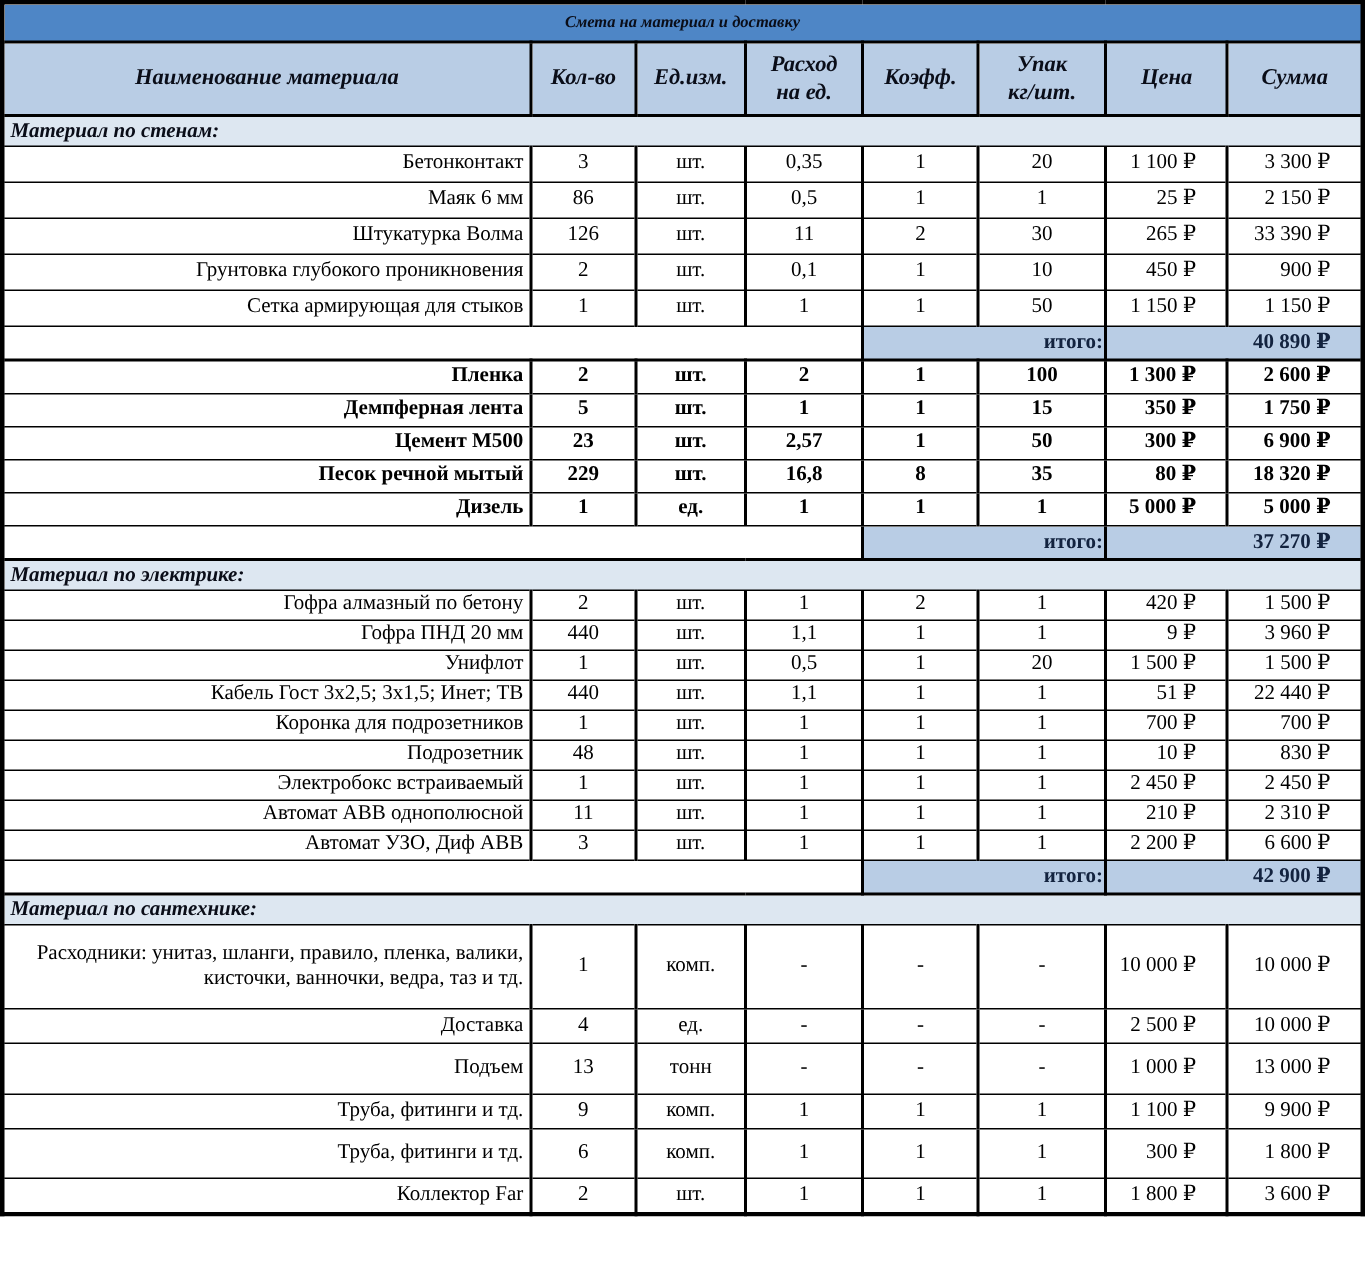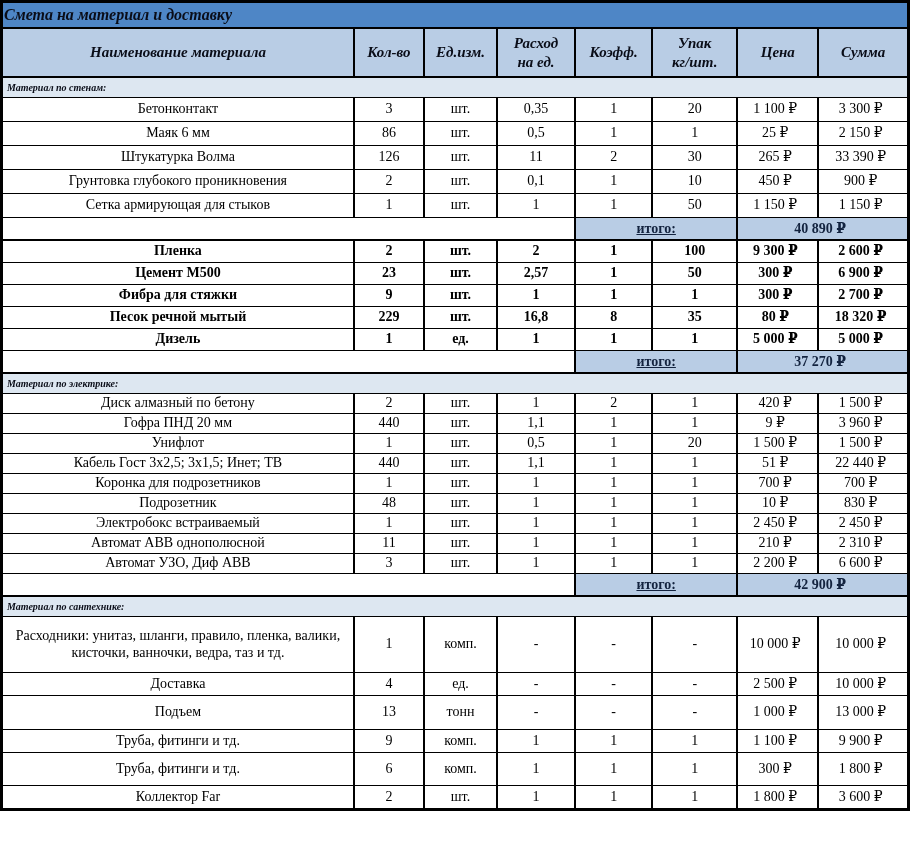--- a/index.html
+++ b/index.html
@@ -16,67 +16,66 @@
   }
   td {
     border: 1px solid var(--grid);
     border-left-width: 2px;
     border-right-width: 2px;
     overflow: hidden;
     vertical-align: middle;
   }
   .title-row td {
     background: var(--title_bar);
-    text-align: left;
+    text-align: center;
     font-weight: bold;
     font-style: italic;
-    font-size: 16px;
+    font-size: 11px;
     color: #0a0d18;
     height: 22px;
     border-bottom: 2px solid var(--grid);
   }
   .header-row td {
     background: var(--header_bg);
     height: 45px;
     text-align: center;
     font-weight: bold;
     font-style: italic;
     font-size: 15px;
     color: #0a0d18;
     white-space: pre-line;
     line-height: 1.25;
     border-bottom: 2px solid var(--grid);
   }
   .section-row td {
     background: var(--section_bg);
     font-weight: bold;
     font-style: italic;
-    font-size: 10px;
+    font-size: 14px;
     color: #0a0d18;
     padding: 0 4px;
     height: 19px;
     border-top: 2px solid var(--grid);
   }
   .data-row td { font-size: 14px; color: var(--text); height: 20px; line-height: 1.15; }
   .sec0 td { height: 21px; }
   .sec1 td { height: 19px; font-weight: bold; }
   .sec2 td { height: 17px; }
   .sec3 td { height: 20px; }
-  td.l { text-align: center; padding: 1px 4px; }
+  td.l { text-align: right; padding: 1px 4px; }
   td.c { text-align: center; }
-  td.r { text-align: center; padding-right: 6px; }
+  td.r { text-align: right; padding-right: 20px; }
   .total-row td { height: 19px; border-bottom: 2px solid var(--grid); }
   .total-spacer { background: #ffffff; }
   .total-label {
     background: var(--total_bg);
     font-weight: bold;
-    text-align: center;
+    text-align: right;
     font-size: 14px;
     color: var(--dark_navy);
-    text-decoration: underline;
   }
   .total-value {
     background: var(--total_bg);
     font-weight: bold;
     font-size: 14px;
     color: var(--dark_navy);
   }
 </style>
 </head>
 <body>
@@ -167,42 +166,42 @@
           <td colspan="2" class="total-label">итого:</td>
           <td colspan="2" class="total-value r">40 890 ₽</td>
         </tr>
         <tr class="data-row sec1">
           <td class="l">Пленка</td>
           <td class="c">2</td>
           <td class="c">шт.</td>
           <td class="c">2</td>
           <td class="c">1</td>
           <td class="c">100</td>
-          <td class="r">9 300 ₽</td>
+          <td class="r">1 300 ₽</td>
           <td class="r">2 600 ₽</td>
+        </tr>
+        <tr class="data-row sec1">
+          <td class="l">Демпферная лента</td>
+          <td class="c">5</td>
+          <td class="c">шт.</td>
+          <td class="c">1</td>
+          <td class="c">1</td>
+          <td class="c">15</td>
+          <td class="r">350 ₽</td>
+          <td class="r">1 750 ₽</td>
         </tr>
         <tr class="data-row sec1">
           <td class="l">Цемент М500</td>
           <td class="c">23</td>
           <td class="c">шт.</td>
           <td class="c">2,57</td>
           <td class="c">1</td>
           <td class="c">50</td>
           <td class="r">300 ₽</td>
           <td class="r">6 900 ₽</td>
-        </tr>
-        <tr class="data-row sec1">
-          <td class="l">Фибра для стяжки</td>
-          <td class="c">9</td>
-          <td class="c">шт.</td>
-          <td class="c">1</td>
-          <td class="c">1</td>
-          <td class="c">1</td>
-          <td class="r">300 ₽</td>
-          <td class="r">2 700 ₽</td>
         </tr>
         <tr class="data-row sec1">
           <td class="l">Песок речной мытый</td>
           <td class="c">229</td>
           <td class="c">шт.</td>
           <td class="c">16,8</td>
           <td class="c">8</td>
           <td class="c">35</td>
           <td class="r">80 ₽</td>
           <td class="r">18 320 ₽</td>
@@ -219,21 +218,21 @@
         </tr>
         <tr class="total-row">
           <td colspan="4" class="total-spacer"></td>
           <td colspan="2" class="total-label">итого:</td>
           <td colspan="2" class="total-value r">37 270 ₽</td>
         </tr>
         <tr class="section-row">
           <td colspan="8">Материал по электрике:</td>
         </tr>
         <tr class="data-row sec2">
-          <td class="l">Диск алмазный по бетону</td>
+          <td class="l">Гофра алмазный по бетону</td>
           <td class="c">2</td>
           <td class="c">шт.</td>
           <td class="c">1</td>
           <td class="c">2</td>
           <td class="c">1</td>
           <td class="r">420 ₽</td>
           <td class="r">1 500 ₽</td>
         </tr>
         <tr class="data-row sec2">
           <td class="l">Гофра ПНД 20 мм</td>

